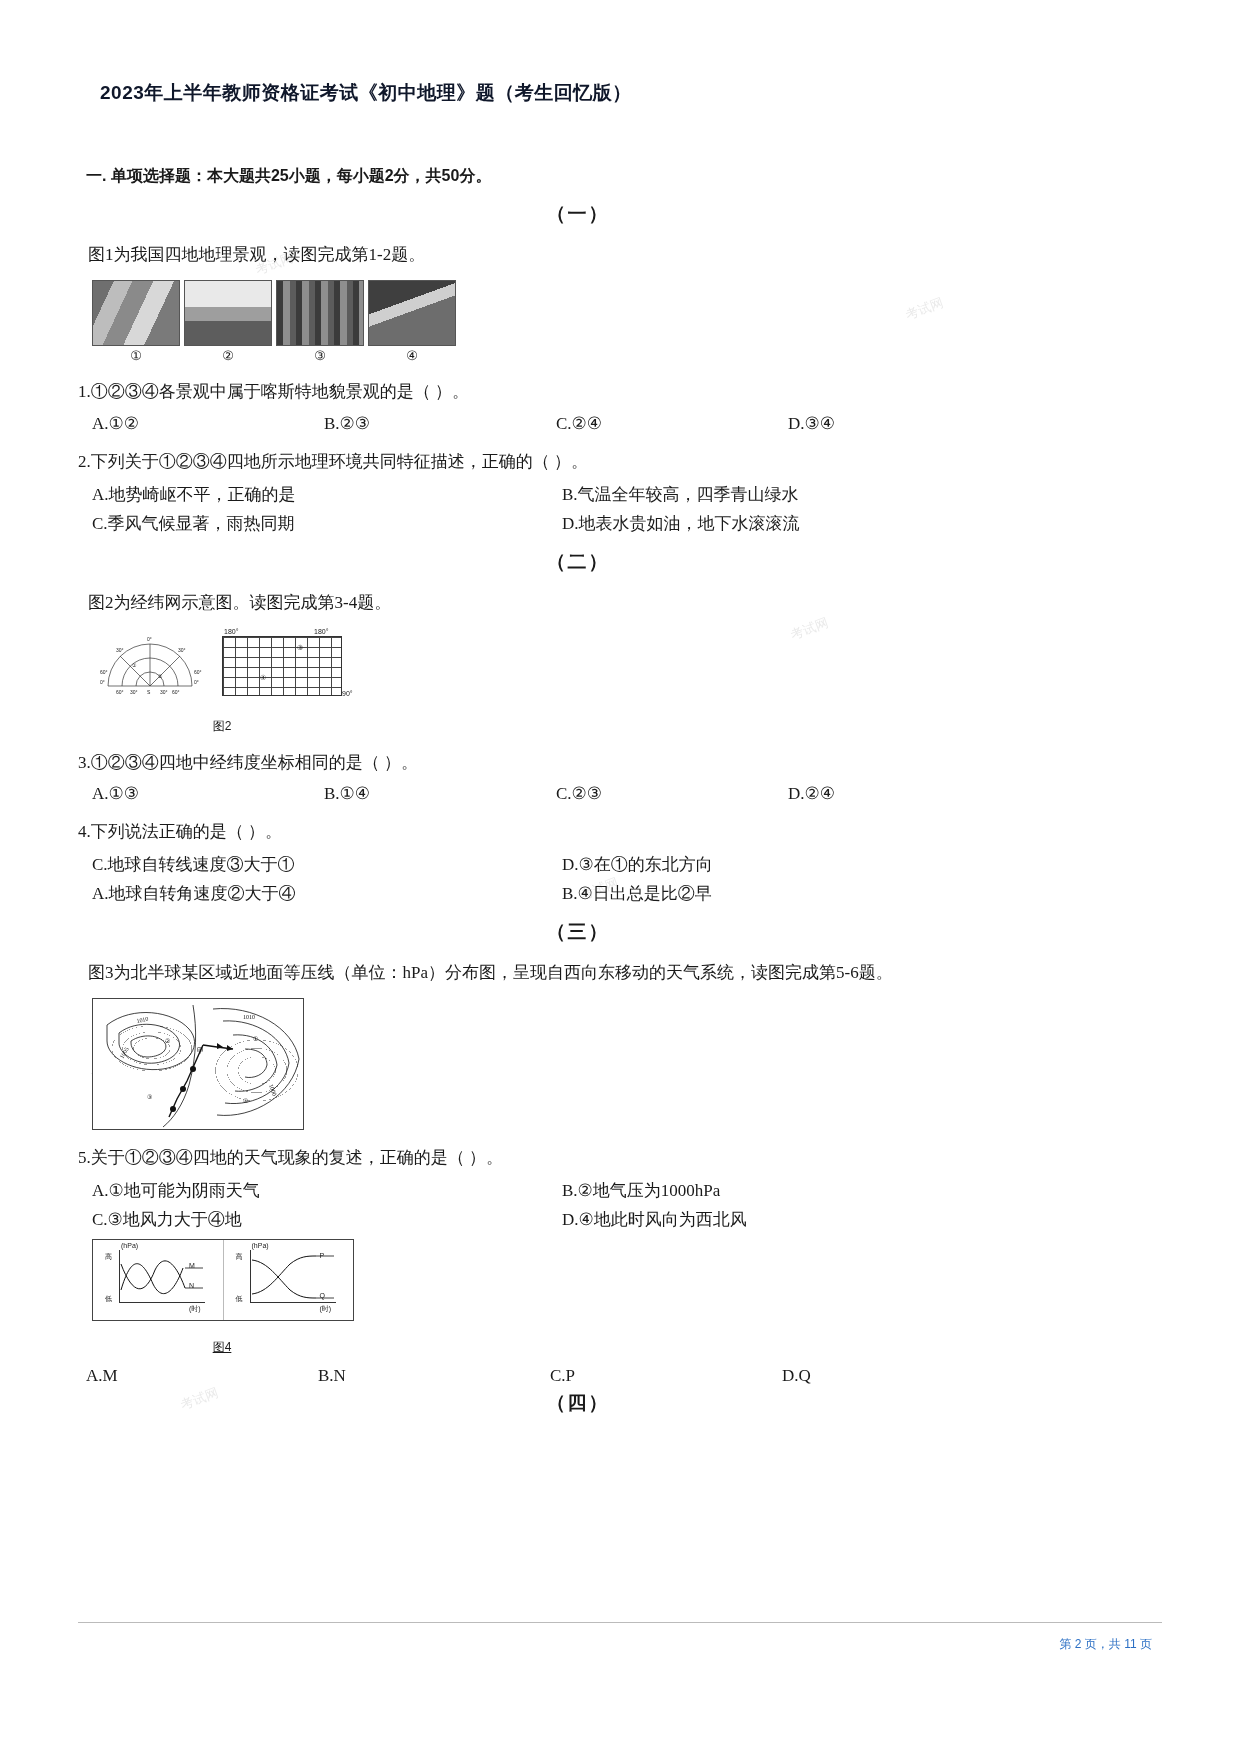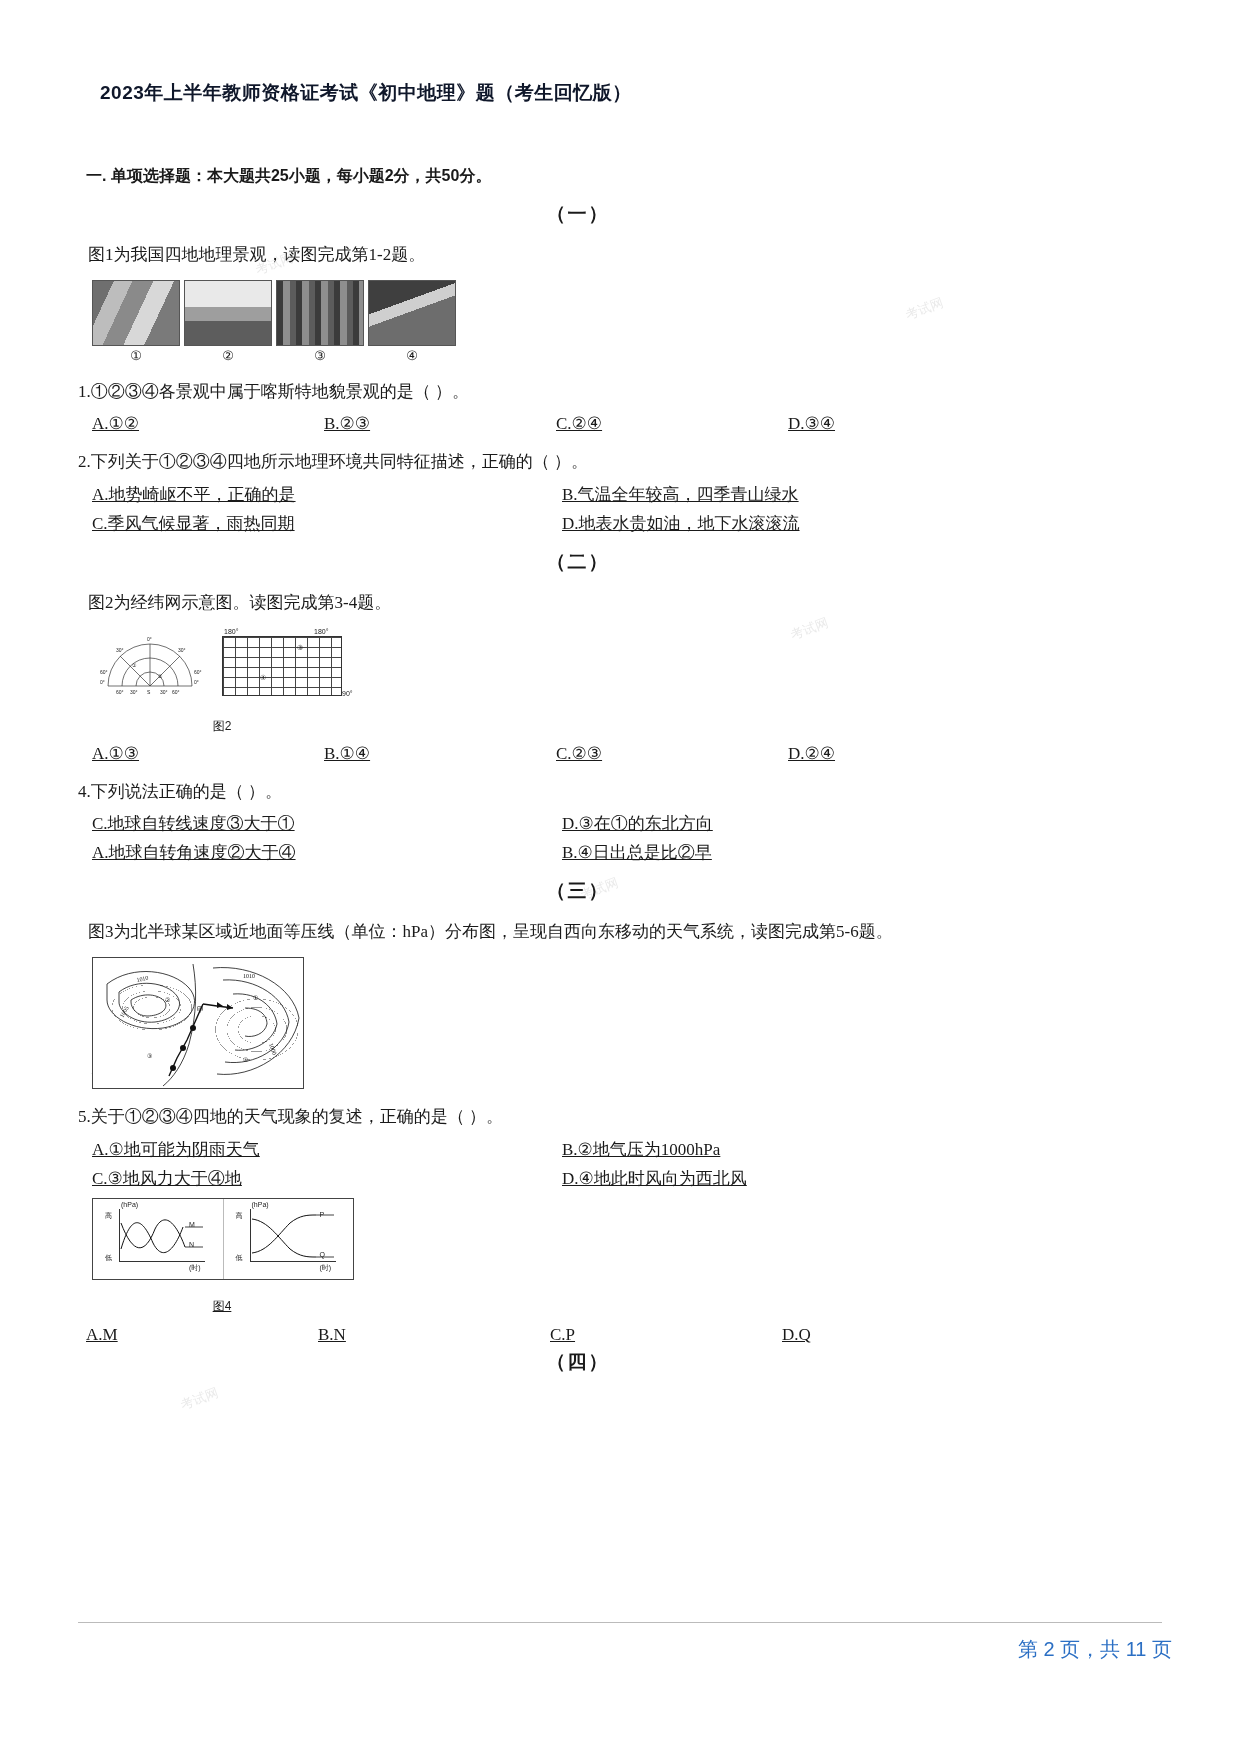--- a/index.html
+++ b/index.html
@@ -57,21 +57,20 @@
   }
   .q {
     font-size: 17px;
     margin: 14px 0 6px 0;
     line-height: 1.7;
   }
   .opts {
     display: flex;
     margin: 4px 0 4px 14px;
     font-size: 17px;
-    text-decoration: underline;
   }
   .opts.four > div { width: 232px; }
   .opts.two { display: block; }
   .opts.two .row {
     display: flex;
     margin-bottom: 6px;
   }
   .opts.two .row > div:first-child { width: 470px; }
   .fig-wrap { margin: 8px 0 8px 14px; }
   .fig-caption {
@@ -131,22 +130,22 @@
   .fig4 .half { flex: 1; position: relative; }
   .fig4 .half + .half { border-left: 1px solid #bbb; }
   .axis-v { position: absolute; left: 26px; top: 10px; width: 1px; height: 52px; background: #333; }
   .axis-h { position: absolute; left: 26px; top: 62px; width: 86px; height: 1px; background: #333; }
   .lbl { position: absolute; font-size: 7px; font-family: "Liberation Sans", sans-serif; }
   .footer-line {
     position: absolute; left: 78px; right: 78px; top: 1622px;
     border-top: 1px solid #bbb;
   }
   .footer {
-    position: absolute; right: 68px; top: 1636px;
-    color: #2b6fc4; font-size: 20px;
+    position: absolute; right: 88px; top: 1636px;
+    color: #2b6fc4; font-size: 12px;
     font-family: "Liberation Sans", "DejaVu Sans", sans-serif;
     margin-left: 7px;
   }
   .wm {
     position: absolute; color: rgba(140,140,140,0.18);
     font-size: 13px; font-family: "Liberation Sans", sans-serif;
     transform: rotate(-20deg); pointer-events: none; user-select: none;
   }
 </style>
 </head>
@@ -242,20 +241,23 @@
         <div class="grid-box"></div>
         <span class="lbl" style="left:132px; top:0px;">180°</span>
         <span class="lbl" style="left:222px; top:0px;">180°</span>
         <span class="lbl" style="left:250px; top:62px;">90°</span>
         <span class="lbl" style="left:205px; top:16px;">③</span>
         <span class="lbl" style="left:168px; top:46px;">④</span>
       </div>
       <div class="fig-caption" style="width:260px;">图2</div>
     </div>
 
+    <div class="q">
+      <span>3.</span><span>①②③④四地中经纬度坐标相同的是（     ）。</span>
+    </div>
     <div class="opts four">
       <div>A.①③</div>
       <div>B.①④</div>
       <div>C.②③</div>
       <div>D.②④</div>
     </div>
 
     <div class="q">
       <span>4.</span><span>下列说法正确的是（     ）。</span>
     </div>

